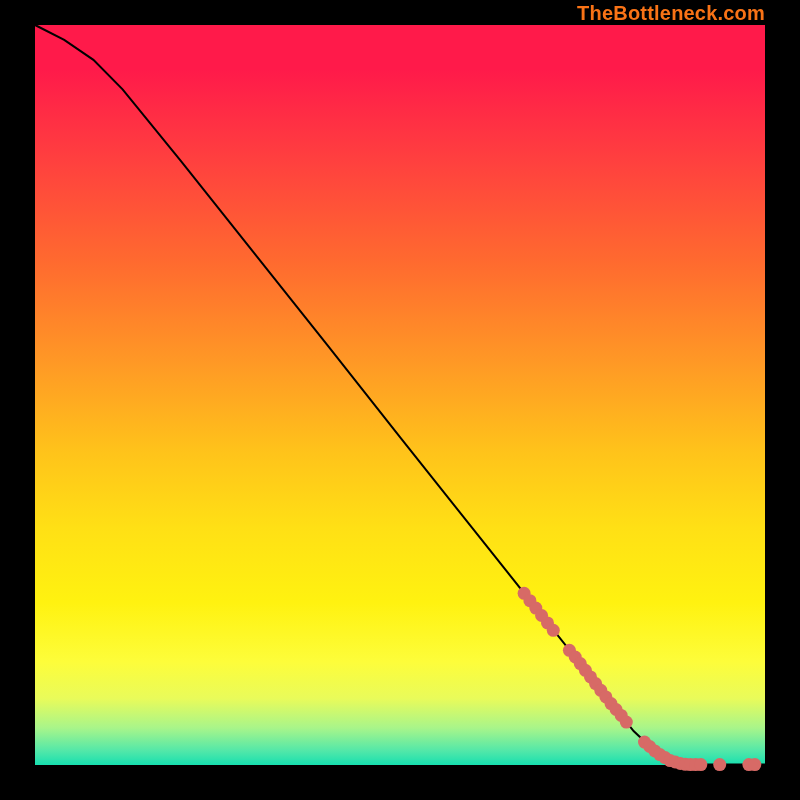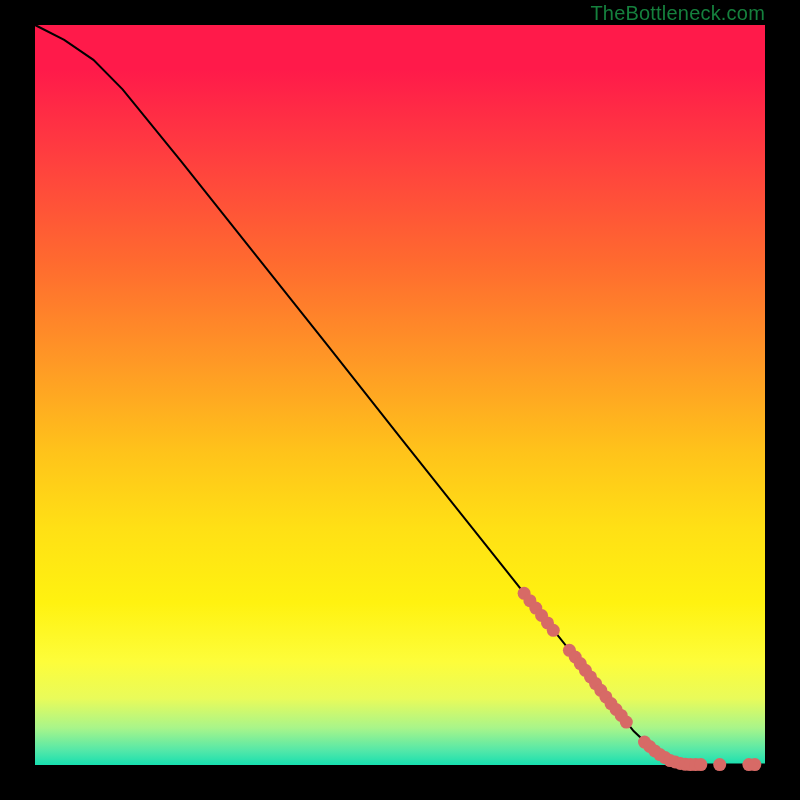--- a/index.html
+++ b/index.html
@@ -37,23 +37,23 @@
       #e9fb5a 91%,
       #a8f58a 95%,
       #55e8a8 98%,
       #17dfb0 100%
     );
   }
   .watermark {
     position: absolute;
     top: 2px;
     right: 35px;
-    color: #15803d;
+    color: #f97316;
     font-size: 20px;
-    font-weight: 400;
+    font-weight: 700;
     letter-spacing: 0.2px;
     user-select: none;
   }
   svg.overlay {
     position: absolute;
     left: 0;
     top: 0;
     width: 730px;
     height: 740px;
     overflow: visible;

